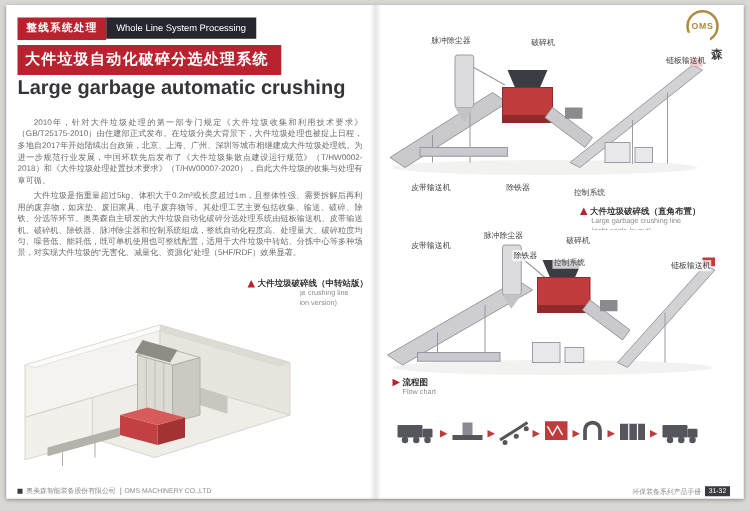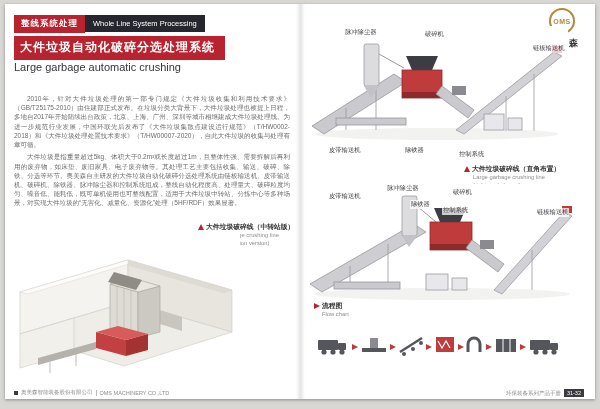--- a/index.html
+++ b/index.html
@@ -6,21 +6,21 @@
   html,body { width:600px; height:409px; }
   body { font-family:"Liberation Sans","DejaVu Sans",sans-serif; }
   .canvas { position:relative; width:600px; height:409px; background:#d8d7d4; overflow:hidden; }
   .page { position:absolute; left:5px; top:4px; width:590px; height:395px; background:#ffffff; box-shadow:0 1px 3px rgba(0,0,0,.35); }
   .fold { position:absolute; left:296px; top:4px; width:9px; height:395px;
           background:linear-gradient(to right, rgba(0,0,0,0) 0%, rgba(0,0,0,.10) 50%, rgba(0,0,0,0) 100%); }
   .abs { position:absolute; }
   .badge-red { background:#b8232f; color:#fff; font-size:8.5px; font-weight:bold; padding:3px 7px; display:inline-block; letter-spacing:1px; }
   .badge-dark { background:#26262e; color:#fff; font-size:7.5px; padding:4px 8px; display:inline-block; }
   .title-strip { background:#b8232f; color:#fff; font-size:12px; font-weight:bold; padding:3px 10px 4px 6px; display:inline-block; letter-spacing:1px; }
-  .title-en { font-size:11px; font-weight:normal; color:#34343a; line-height:1.25; }
+  .title-en { font-size:16px; font-weight:bold; color:#34343a; line-height:1.25; }
   .body-text { font-size:6.5px; color:#6d6d6d; line-height:1.42; text-align:justify; }
   .body-text p { text-indent:2em; margin-bottom:3px; }
   .cap-row { display:flex; align-items:center; gap:2px; }
   .cap-cn { font-size:6.8px; font-weight:bold; color:#333; white-space:nowrap; }
   .cap-en { font-size:5.8px; color:#8d8d8d; line-height:1.3; }
   .tri-up { width:0; height:0; border-left:3.5px solid transparent; border-right:3.5px solid transparent; border-bottom:6px solid #b8232f; display:inline-block; }
   .tri-right { width:0; height:0; border-top:3.5px solid transparent; border-bottom:3.5px solid transparent; border-left:6px solid #b8232f; display:inline-block; }
   .dlabel { position:absolute; font-size:6.3px; color:#3e3e44; background:rgba(255,255,255,.75); padding:0 1px; white-space:nowrap; }
   .logo-circle { position:absolute; width:26px; height:26px; border:2px solid #b08a3e; border-radius:50%; display:flex; align-items:center; justify-content:center; font-size:7px; font-weight:bold; color:#b08a3e; letter-spacing:.5px; background:#fff; }
   .brand-name { position:absolute; font-size:9px; font-weight:bold; color:#3a3a3a; letter-spacing:2px; }

